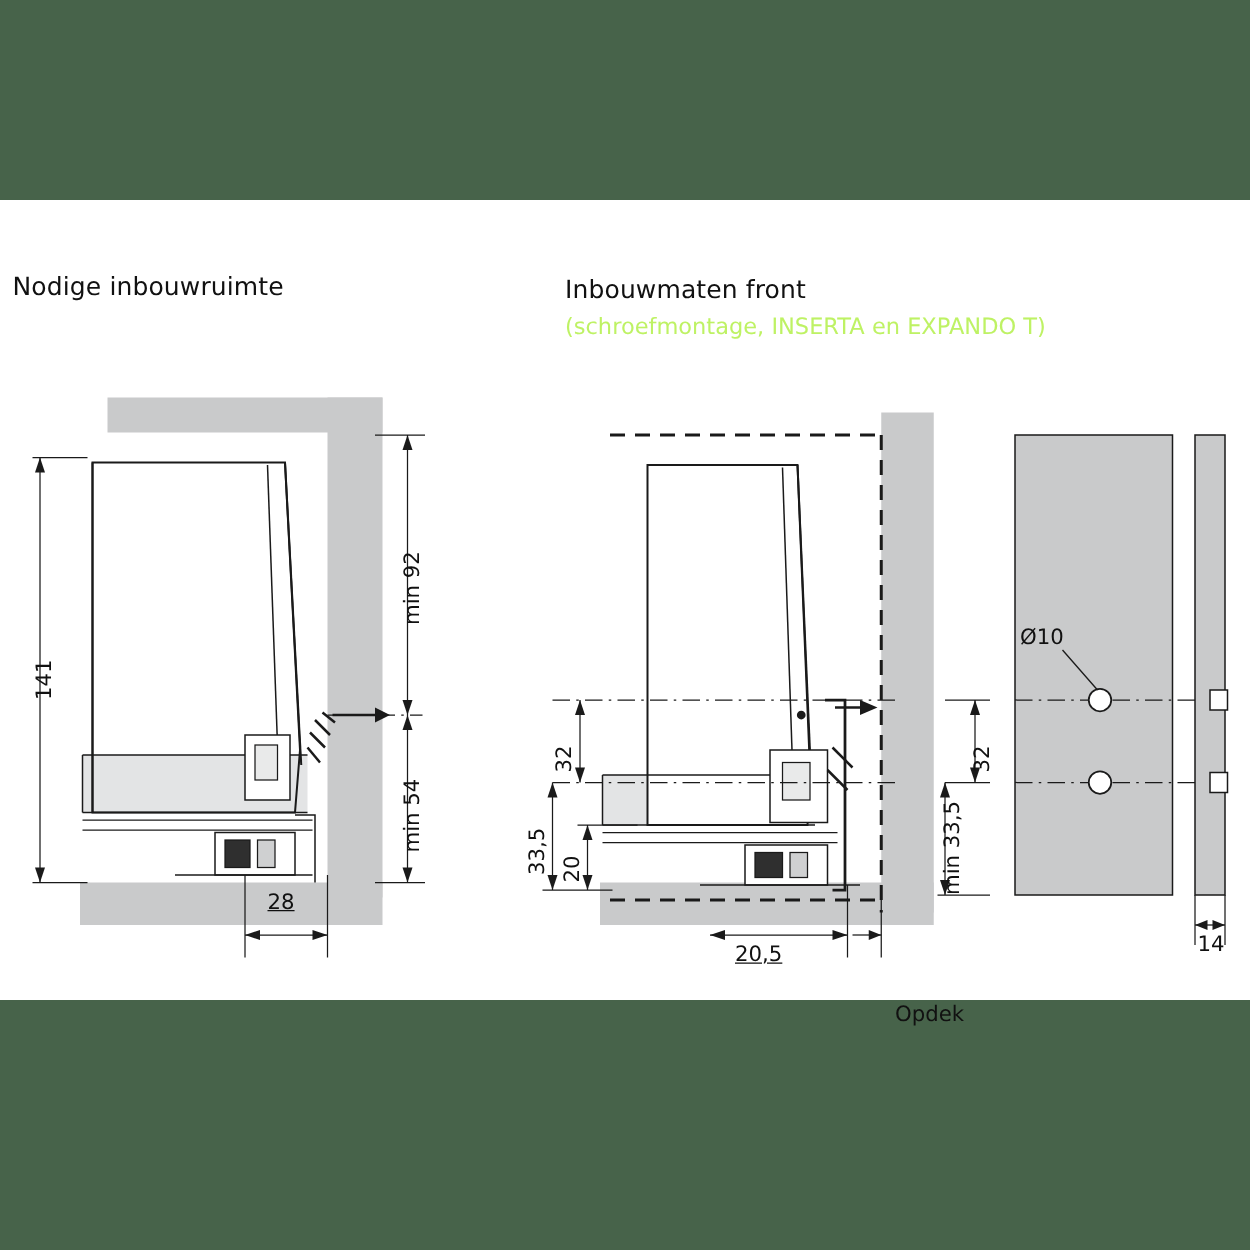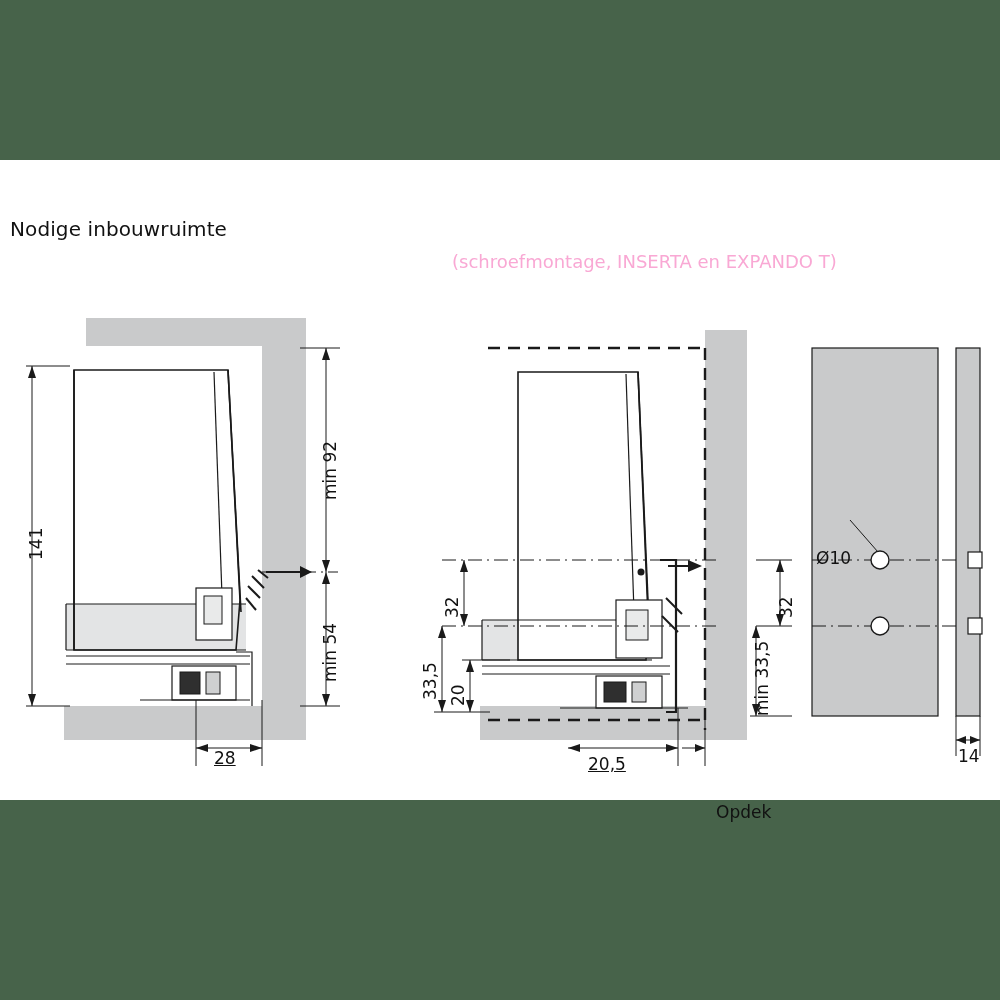--- a/index.html
+++ b/index.html
@@ -18,21 +18,21 @@
   
   .heading{
     position:absolute;
     color:#111;
     font-size:20px;
     letter-spacing:.1px;
     white-space:nowrap;
   }
   .subheading{
     position:absolute;
-    color:#f9a8d4;
+    color:#bef264;
     font-size:18px;
     white-space:nowrap;
   }
   
   .gray{position:absolute;background:#c9cacb;}
   .lightgray{position:absolute;background:#e3e4e5;}
   .dim-text{
     position:absolute;
     font-size:17px;color:#111;white-space:nowrap;
   }
@@ -45,20 +45,21 @@
 </style>
 </head>
 <body>
 
 <div id="stage">
 
   <div class="white-band"></div>
 
   <div class="heading" style="left:10px;top:217px;">Nodige inbouwruimte</div>
 
+  <div class="heading" style="left:452px;top:219px;">Inbouwmaten front</div>
 
   <div class="subheading" style="left:452px;top:251px;">(schroefmontage, INSERTA en EXPANDO T)</div>
 
   <div class="panel" style="left:0;top:0;width:400px;height:1000px;">
 
     <div class="gray" style="left:86px;top:318px;width:220px;height:28px;"></div>
     <div class="gray" style="left:262px;top:318px;width:44px;height:400px;"></div>
     <div class="gray" style="left:64px;top:706px;width:242px;height:34px;"></div>
 
     <div class="lightgray" style="left:66px;top:604px;width:180px;height:46px;"></div>
@@ -113,21 +114,21 @@
       <line x1="196" y1="748" x2="262" y2="748" stroke="#1a1a1a" stroke-width="1"></line>
       <polygon points="196,748 208,744 208,752" fill="#1a1a1a"></polygon>
       <polygon points="262,748 250,744 250,752" fill="#1a1a1a"></polygon>
       <line x1="196" y1="700" x2="196" y2="766" stroke="#1a1a1a" stroke-width="1"></line>
       <line x1="262" y1="700" x2="262" y2="766" stroke="#1a1a1a" stroke-width="1"></line>
     </svg>
 
     <div class="dim-text vtext" style="left:26px;top:560px;">141</div>
     <div class="dim-text vtext" style="left:320px;top:500px;">min 92</div>
     <div class="dim-text vtext" style="left:320px;top:682px;">min 54</div>
-    <div class="dim-text" style="left:214px;top:748px;text-decoration:underline;">28</div>
+    <div class="dim-text" style="left:214px;top:712px;text-decoration:underline;">28</div>
   </div>
 
   <div class="panel" style="left:420px;top:0;width:580px;height:1000px;">
 
     <div class="gray" style="left:285px;top:330px;width:42px;height:400px;"></div>
     <div class="gray" style="left:60px;top:706px;width:267px;height:34px;"></div>
     <div class="lightgray" style="left:62px;top:620px;width:170px;height:40px;"></div>
 
     <svg width="580" height="1000">
 
@@ -217,17 +218,17 @@
       <line x1="560" y1="716" x2="560" y2="756" stroke="#1a1a1a" stroke-width="1"></line>
     </svg>
 
     <div class="dim-text vtext" style="left:22px;top:618px;">32</div>
     <div class="dim-text vtext" style="left:0px;top:700px;">33,5</div>
     <div class="dim-text vtext" style="left:28px;top:706px;">20</div>
     <div class="dim-text" style="left:168px;top:754px;text-decoration:underline;">20,5</div>
     <div class="dim-text" style="left:296px;top:754px;margin-top:48px;">Opdek</div>
     <div class="dim-text vtext" style="left:356px;top:618px;">32</div>
     <div class="dim-text vtext" style="left:332px;top:716px;">min 33,5</div>
-    <div class="dim-text" style="left:396px;top:500px;margin-top:48px;">Ø10</div>
+    <div class="dim-text" style="left:396px;top:500px;">Ø10</div>
     <div class="dim-text" style="left:538px;top:746px;">14</div>
   </div>
 
 </div>
 
 </body></html>

